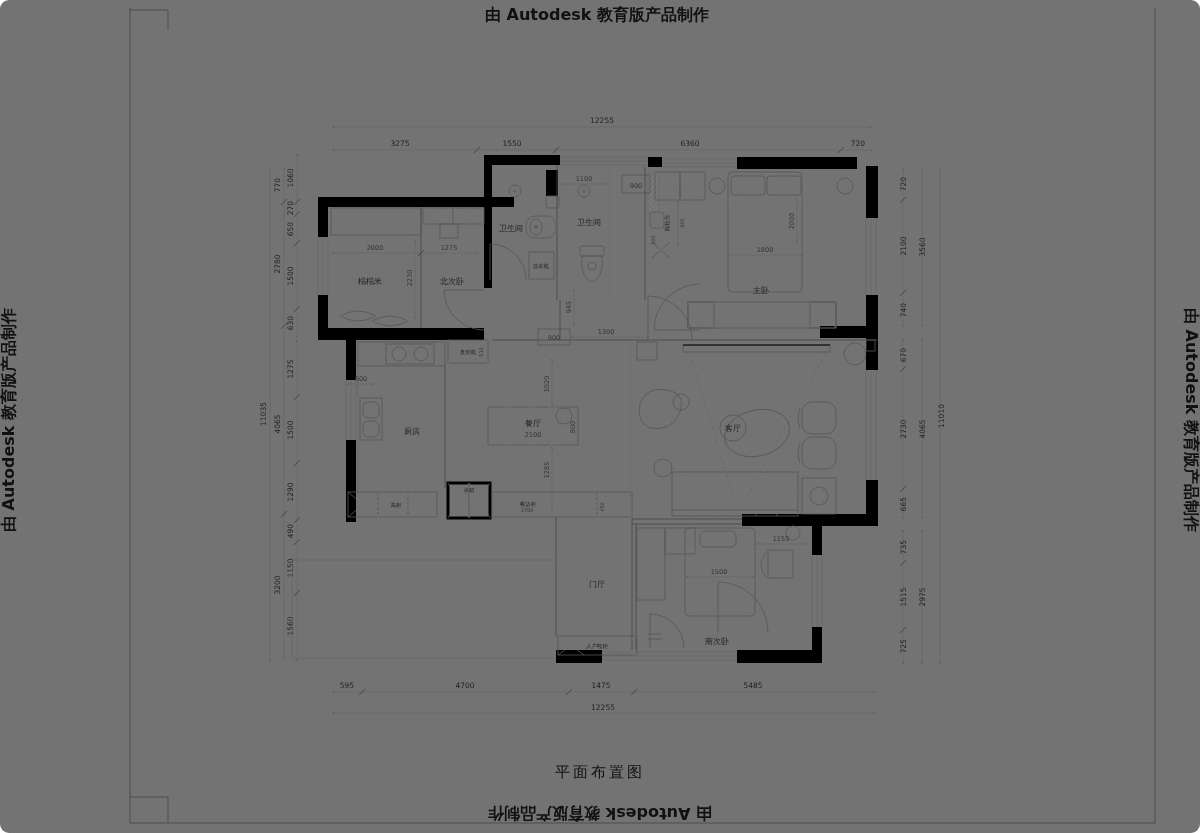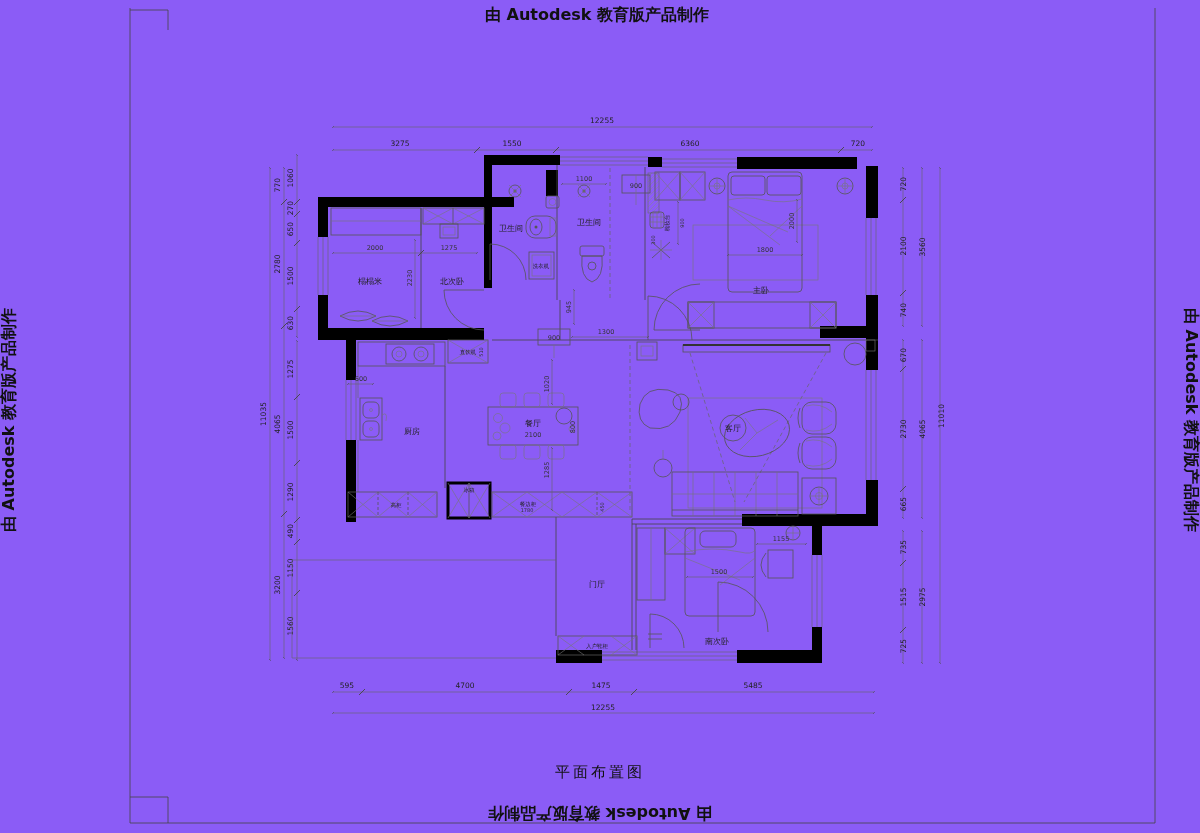--- a/index.html
+++ b/index.html
@@ -1,17 +1,17 @@
 <!DOCTYPE html>
 <html><head>
 <meta charset="utf-8">
 <style>
   html,body{margin:0;padding:0;background:#ffffff;}
-  .stage{position:relative;width:1200px;height:833px;background:#8b5cf6;overflow:hidden;
-         font-family:"DejaVu Sans","Liberation Sans",sans-serif;}
+  .stage{position:relative;width:1200px;height:833px;background:#737373;overflow:hidden;
+         font-family:"DejaVu Sans","Liberation Sans",sans-serif;border-radius:9px;}
   svg{position:absolute;left:0;top:0;}
   .wall{fill:#000;stroke:none;}
   .thin{stroke:#444;stroke-width:0.8;fill:none;}
   .thin2{stroke:#666;stroke-width:0.6;fill:none;}
   .furn{stroke:#555;stroke-width:0.8;fill:none;}
   .furnl{stroke:#777;stroke-width:0.6;fill:none;}
   .dimline{stroke:#666;stroke-width:0.6;fill:none;}
   .tk{stroke:#444;stroke-width:0.9;}
   .dash{stroke:#666;stroke-width:0.7;fill:none;stroke-dasharray:4,3;}
   text{fill:#222;}

